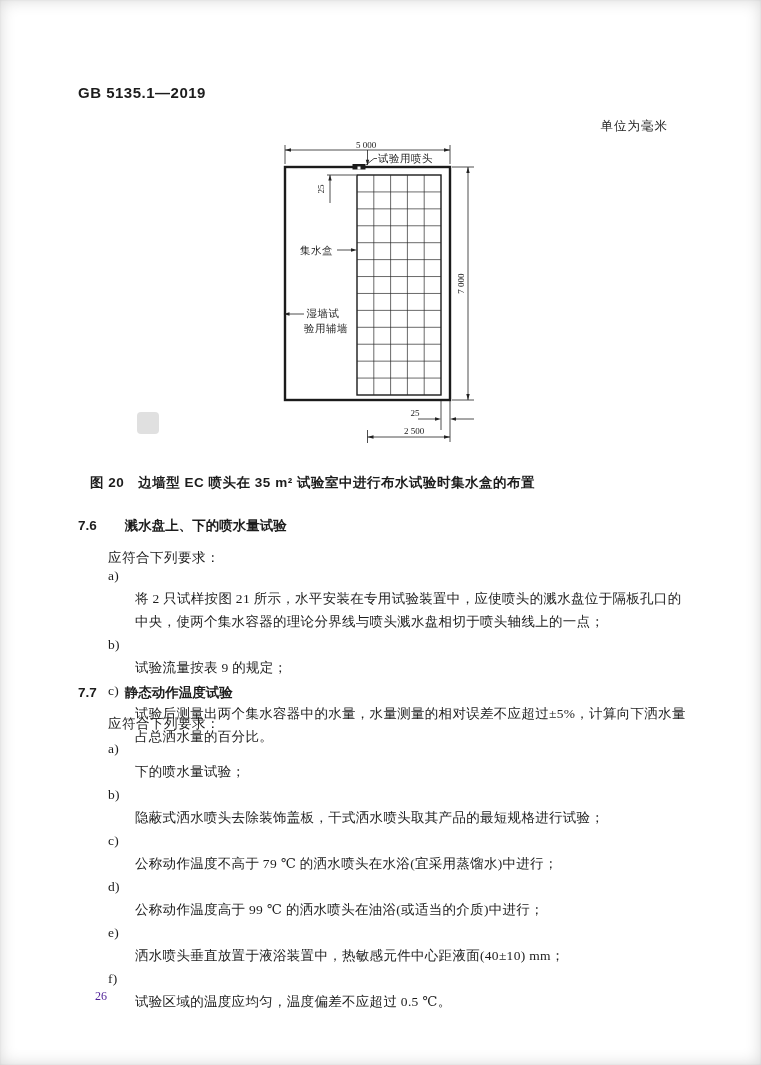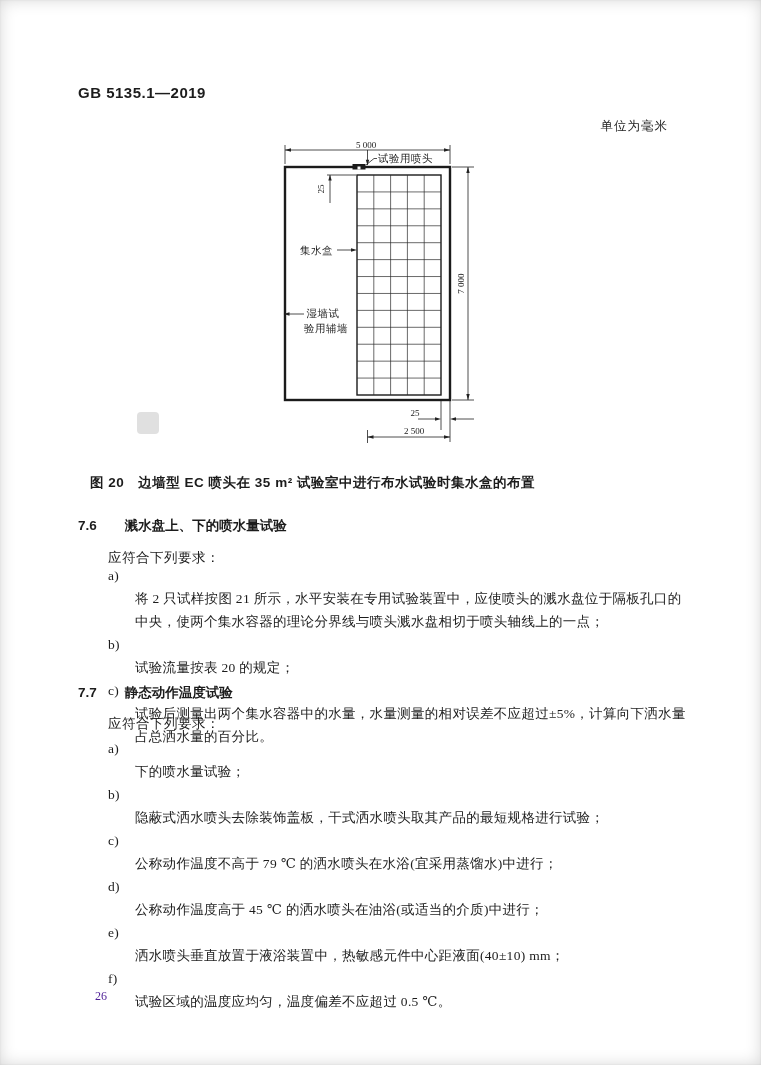--- a/index.html
+++ b/index.html
@@ -164,21 +164,21 @@
     <span class="sec-num">7.6</span><span>溅水盘上、下的喷水量试验</span>
   </div>
   <div class="sec-intro" style="top:549px;">应符合下列要求：</div>
   <div class="req-list" style="top:564px;">
     <div class="li">
       <span class="li-label">a)</span>
       <span class="li-text">将 2 只试样按图 21 所示，水平安装在专用试验装置中，应使喷头的溅水盘位于隔板孔口的中央，使两个集水容器的理论分界线与喷头溅水盘相切于喷头轴线上的一点；</span>
     </div>
     <div class="li">
       <span class="li-label">b)</span>
-      <span class="li-text">试验流量按表 20 的规定；</span>
+      <span class="li-text">试验流量按表 9 的规定；</span>
     </div>
     <div class="li">
       <span class="li-label">c)</span>
       <span class="li-text">试验后测量出两个集水容器中的水量，水量测量的相对误差不应超过±5%，计算向下洒水量占总洒水量的百分比。</span>
     </div>
   </div>
 
   <div class="sec-heading" style="top:684px;">
     <span class="sec-num">7.7</span><span>静态动作温度试验</span>
   </div>
@@ -191,21 +191,21 @@
     <div class="li">
       <span class="li-label">b)</span>
       <span class="li-text">隐蔽式洒水喷头去除装饰盖板，干式洒水喷头取其产品的最短规格进行试验；</span>
     </div>
     <div class="li">
       <span class="li-label">c)</span>
       <span class="li-text">公称动作温度不高于 79 ℃ 的洒水喷头在水浴(宜采用蒸馏水)中进行；</span>
     </div>
     <div class="li">
       <span class="li-label">d)</span>
-      <span class="li-text">公称动作温度高于 45 ℃ 的洒水喷头在油浴(或适当的介质)中进行；</span>
+      <span class="li-text">公称动作温度高于 99 ℃ 的洒水喷头在油浴(或适当的介质)中进行；</span>
     </div>
     <div class="li">
       <span class="li-label">e)</span>
       <span class="li-text">洒水喷头垂直放置于液浴装置中，热敏感元件中心距液面(40±10) mm；</span>
     </div>
     <div class="li">
       <span class="li-label">f)</span>
       <span class="li-text">试验区域的温度应均匀，温度偏差不应超过 0.5 ℃。</span>
     </div>
   </div>

